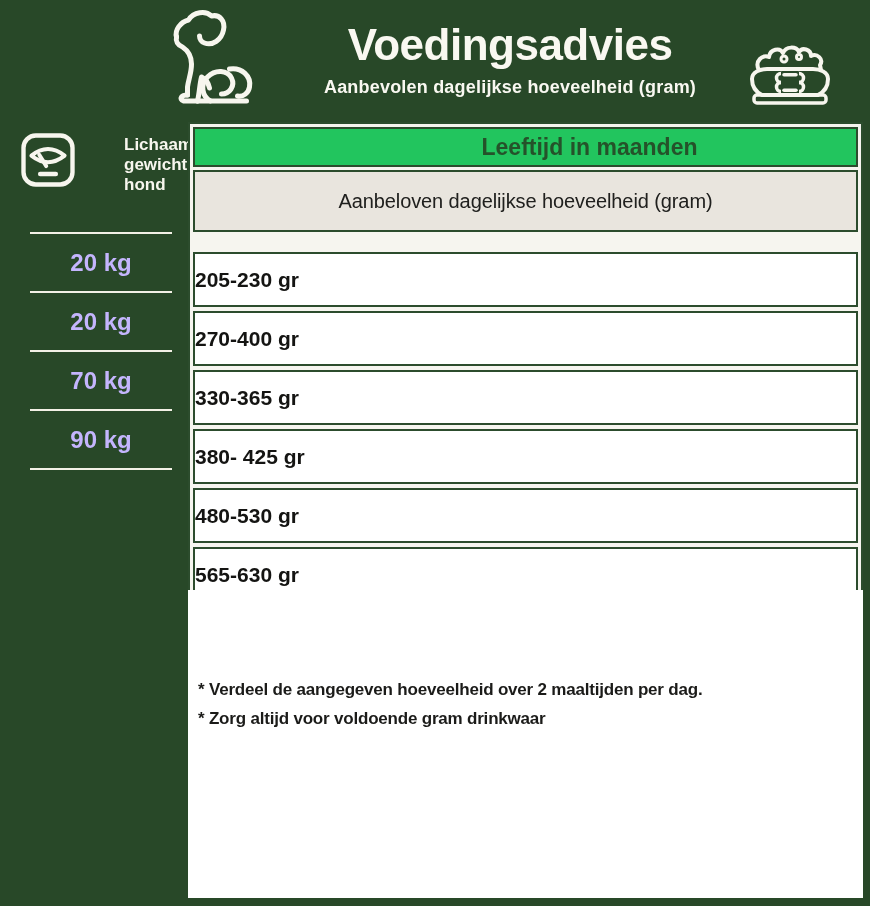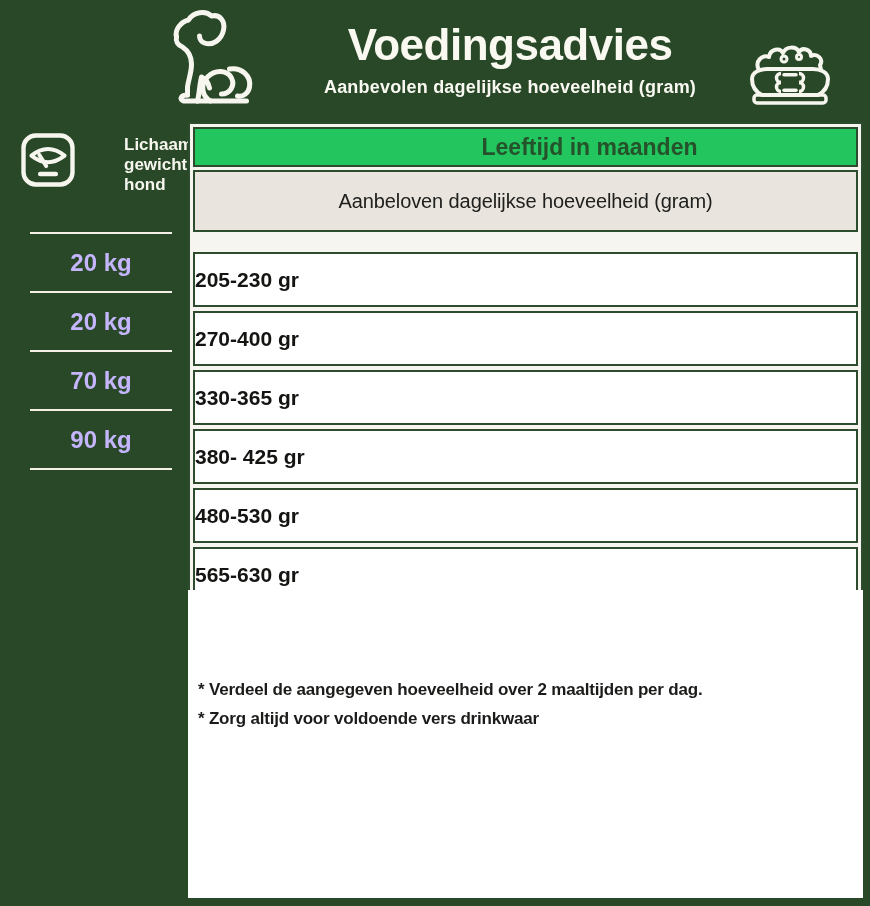--- a/index.html
+++ b/index.html
@@ -107,16 +107,16 @@
     <div class="trow">205-230 gr</div>
     <div class="trow">270-400 gr</div>
     <div class="trow">330-365 gr</div>
     <div class="trow">380- 425 gr</div>
     <div class="trow">480-530 gr</div>
     <div class="trow">565-630 gr</div>
   </div>
 
   <div class="footer-panel">
     <div class="footnote">* Verdeel de aangegeven hoeveelheid over 2 maaltijden per dag.</div>
-    <div class="footnote">* Zorg altijd voor voldoende vers drinkwaar</div>
+    <div class="footnote">* Zorg altijd voor voldoende gram drinkwaar</div>
   </div>
 
 </div>
 
 </body></html>

